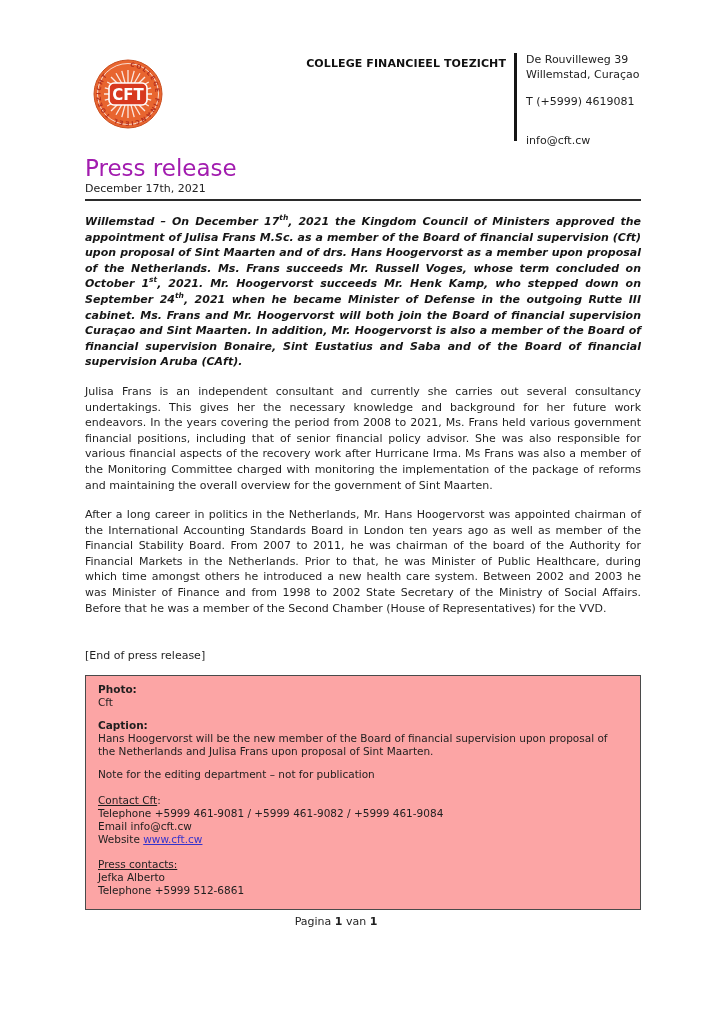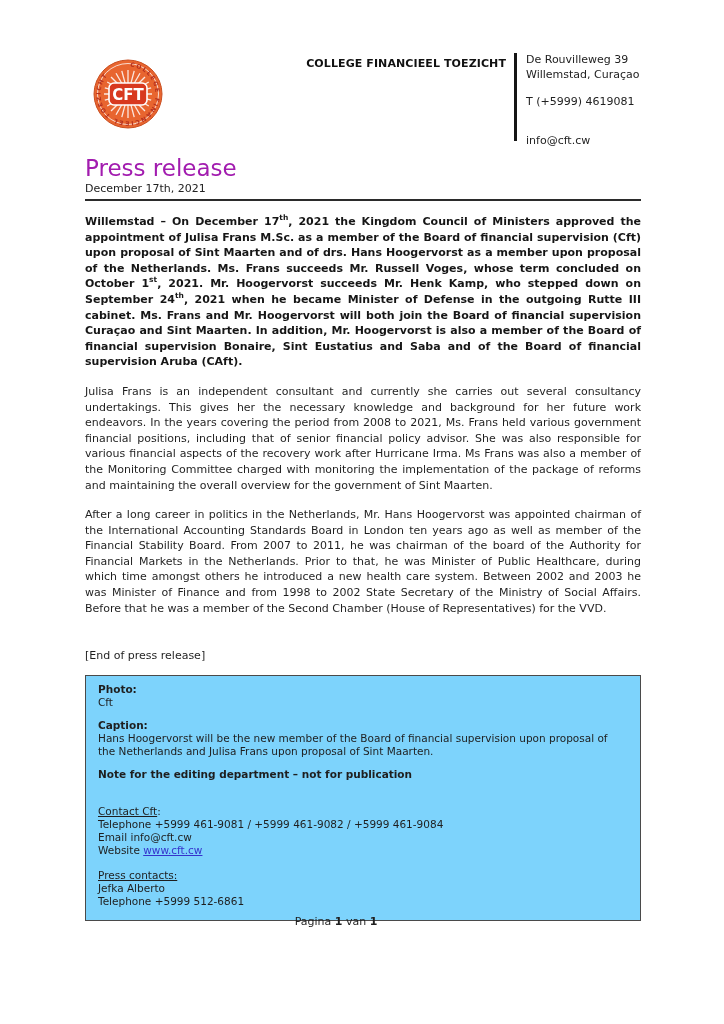--- a/index.html
+++ b/index.html
@@ -81,41 +81,41 @@
     color: #111;
     margin-bottom: 15px;
   }
   .para {
     font-size: 11px;
     line-height: 15.6px;
     text-align: justify;
     color: #1f1f1f;
     margin-bottom: 14px;
   }
-  .para.lead { font-weight: bold; color: #161616; }
+  .para.lead { font-weight: bold; color: #161616; font-style: italic; }
   .para sup { font-size: 7.5px; line-height: 0; vertical-align: super; }
   .end-note {
     font-size: 11px;
     color: #1f1f1f;
     margin-bottom: 13px;
     margin-top: 33px;
   }
 
   
   .info-box {
     border: 1px solid #4a4a4a;
-    background: #7dd3fc;
+    background: #fca5a5;
     padding: 7px 12px 12px 12px;
     font-size: 10.5px;
     line-height: 13px;
     color: #1e1e1e;
   }
   .info-box .grp-photo   { margin-bottom: 10px; }
   .info-box .grp-caption { margin-bottom: 10px; }
-  .info-box .box-note    { font-weight: bold; margin-bottom: 24px; }
+  .info-box .box-note    { font-weight: normal; margin-bottom: 13px; }
   .info-box .grp-contact { margin-bottom: 12px; }
   .info-box .bold-label  { font-weight: bold; }
   .info-box .u           { text-decoration: underline; }
   .info-box a.site-link {
     color: #3533cc;
     text-decoration: underline;
     cursor: pointer;
   }
 
   

